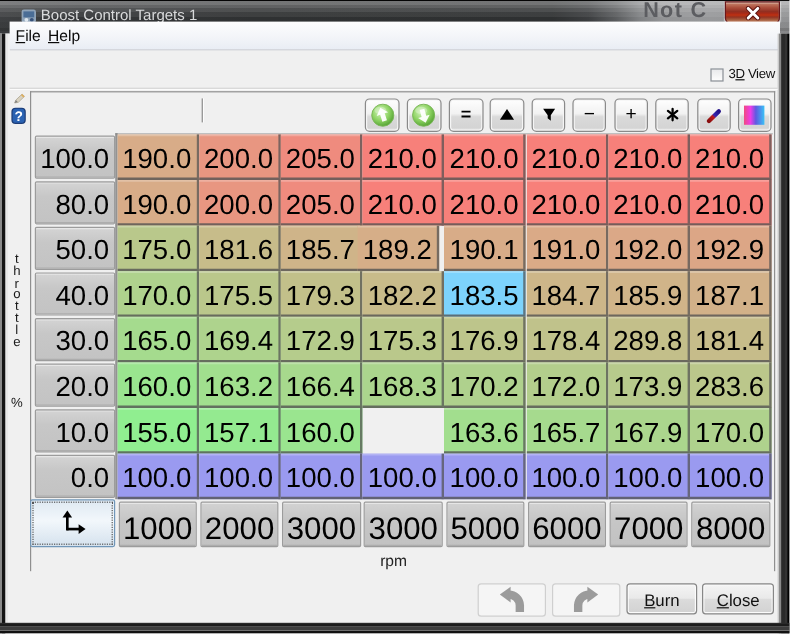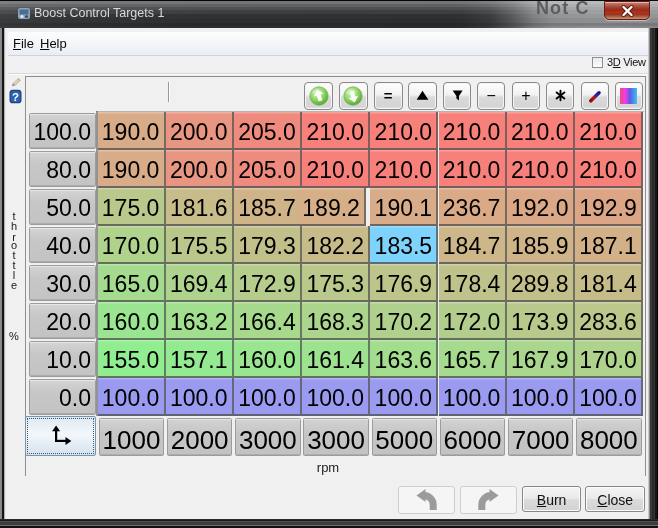--- a/index.html
+++ b/index.html
@@ -13,21 +13,21 @@
 #titlebar .gloss { position:absolute; left:0; top:0; width:100%; height:100%;
   background:linear-gradient(180deg, rgba(0,0,0,0.92) 0 1.2px, rgba(255,255,255,0.33) 1.2px 4px, rgba(255,255,255,0.24) 4px 7px, rgba(255,255,255,0.15) 7px 10px, rgba(255,255,255,0.07) 10px 14px, rgba(255,255,255,0) 14px 18px, rgba(0,0,0,0.06) 18px 23px, rgba(0,0,0,0.18) 23px 26px, rgba(0,0,0,0.08) 26px 28px); }
 #notc { position:absolute; left:536px; top:-2px; font-size:18px; font-weight:bold; color:#5c5d61; letter-spacing:1.1px; filter:blur(0.3px); }
 #appicon { position:absolute; left:17px; top:6px; }
 #title { position:absolute; left:34px; top:0; height:26px; line-height:26px; font-size:12.5px; color:#d9dadb; }
 #closebtn { position:absolute; left:604px; top:1px; width:46px; height:19px;
   border:1px solid #6b1619; border-radius:0 0 5px 5px;
   background:linear-gradient(180deg,#c8886f 0%,#ac503d 25%,#922e20 45%,#a82b18 54%,#bf3012 62%,#933321 72%,#a65f40 85%,#cc9377 100%);
   box-shadow:inset 0 1px 0 rgba(255,255,255,0.45), 0 1px 1px rgba(255,255,255,0.5); }
 #closebtn svg { position:absolute; left:16px; top:3px; }
-#menubar { position:absolute; left:8px; top:32px; width:642px; height:24px;
+#menubar { position:absolute; left:8px; top:18px; width:642px; height:24px;
   background:linear-gradient(180deg,#fdfdfe 0%,#f2f4f8 60%,#e9edf4 100%);
   border-bottom:1px solid #cfd2d8;text-decoration:underline; }
 .mi { position:absolute; top:0; height:23px; line-height:23px; font-size:13px; color:#090909; }
 .mi u { text-decoration:underline; }
 #brd-l { position:absolute; left:0; top:28px; width:8px; height:500px;
   background:linear-gradient(90deg,#8a8a8a 0 1.8px,#141414 1.8px 4px,#b2b2b2 4px 5px,#e8e8e8 5px 6.5px,#f0f0f0 6.5px 8px); }
 #brd-r { position:absolute; left:648px; top:28px; width:10px; height:500px;
   background:linear-gradient(90deg,#c9c9c9 0 1.5px,#8a8a8a 1.5px 2.5px,#3a3a3a 2.5px 4px,#2a2a2a 4px 6px,#333333 6px 7.5px,#161616 7.5px 9px,#000 9px 10px); }
 #brd-b { position:absolute; left:0; top:519px; width:658px; height:9px;
   background:linear-gradient(180deg,#2a2a2a 0 1px,#1c1c1c 1px 2.5px,#4f4f4f 2.5px 3.5px,#3d3d3d 3.5px 6px,#6e6e6e 6px 7px,#111 7px 9px); }
@@ -234,21 +234,21 @@
 <div class="dc" style="left:302.1px;top:150.0px;background:rgb(247,128,122)">210.0</div>
 <div class="dc" style="left:370.3px;top:150.0px;background:rgb(247,128,122)">210.0</div>
 <div class="dc" style="left:438.5px;top:150.0px;background:rgb(247,128,122)">210.0</div>
 <div class="dc" style="left:506.7px;top:150.0px;background:rgb(247,128,122)">210.0</div>
 <div class="dc" style="left:574.9px;top:150.0px;background:rgb(247,128,122)">210.0</div>
 <div class="dc" style="left:97.5px;top:188.0px;background:rgb(185,200,139)">175.0</div>
 <div class="dc" style="left:165.7px;top:188.0px;background:rgb(199,188,138)">181.6</div>
 <div class="dc" style="left:233.9px;top:188.0px;background:rgb(207,180,137)">185.7</div>
 <div class="dc" style="left:298px;top:188.0px;background:rgb(214,174,136)">189.2</div>
 <div class="dc" style="left:370.3px;top:188.0px;background:rgb(216,172,136)">190.1</div>
-<div class="dc" style="left:438.5px;top:188.0px;background:rgb(218,170,135)">236.7</div>
+<div class="dc" style="left:438.5px;top:188.0px;background:rgb(218,170,135)">191.0</div>
 <div class="dc" style="left:506.7px;top:188.0px;background:rgb(219,168,135)">192.0</div>
 <div class="dc" style="left:574.9px;top:188.0px;background:rgb(220,166,134)">192.9</div>
 <div class="dc" style="left:97.5px;top:226.0px;background:rgb(175,210,141)">170.0</div>
 <div class="dc" style="left:165.7px;top:226.0px;background:rgb(186,199,139)">175.5</div>
 <div class="dc" style="left:233.9px;top:226.0px;background:rgb(194,192,138)">179.3</div>
 <div class="dc" style="left:302.1px;top:226.0px;background:rgb(200,187,138)">182.2</div>
 <div class="dc" style="left:370.3px;top:226.0px;background:#7dd3fc">183.5</div>
 <div class="dc" style="left:438.5px;top:226.0px;background:rgb(205,182,137)">184.7</div>
 <div class="dc" style="left:506.7px;top:226.0px;background:rgb(208,180,137)">185.9</div>
 <div class="dc" style="left:574.9px;top:226.0px;background:rgb(210,177,137)">187.1</div>
@@ -264,21 +264,20 @@
 <div class="dc" style="left:165.7px;top:302.0px;background:rgb(161,223,142)">163.2</div>
 <div class="dc" style="left:233.9px;top:302.0px;background:rgb(167,217,141)">166.4</div>
 <div class="dc" style="left:302.1px;top:302.0px;background:rgb(171,213,141)">168.3</div>
 <div class="dc" style="left:370.3px;top:302.0px;background:rgb(175,209,141)">170.2</div>
 <div class="dc" style="left:438.5px;top:302.0px;background:rgb(179,206,140)">172.0</div>
 <div class="dc" style="left:506.7px;top:302.0px;background:rgb(183,202,140)">173.9</div>
 <div class="dc" style="left:574.9px;top:302.0px;background:rgb(187,199,139)">283.6</div>
 <div class="dc" style="left:97.5px;top:340.0px;background:rgb(144,238,144)">155.0</div>
 <div class="dc" style="left:165.7px;top:340.0px;background:rgb(148,234,144)">157.1</div>
 <div class="dc" style="left:233.9px;top:340.0px;background:rgb(154,229,143)">160.0</div>
-<div class="dc" style="left:302.1px;top:340.0px;background:rgb(157,226,143)">161.4</div>
 <div class="dc" style="left:370.3px;top:340.0px;background:rgb(162,222,142)">163.6</div>
 <div class="dc" style="left:438.5px;top:340.0px;background:rgb(166,218,142)">165.7</div>
 <div class="dc" style="left:506.7px;top:340.0px;background:rgb(171,214,141)">167.9</div>
 <div class="dc" style="left:574.9px;top:340.0px;background:rgb(175,210,141)">170.0</div>
 <div class="dc" style="left:97.5px;top:378.0px;background:rgb(154,154,240)">100.0</div>
 <div class="dc" style="left:165.7px;top:378.0px;background:rgb(154,154,240)">100.0</div>
 <div class="dc" style="left:233.9px;top:378.0px;background:rgb(154,154,240)">100.0</div>
 <div class="dc" style="left:302.1px;top:378.0px;background:rgb(154,154,240)">100.0</div>
 <div class="dc" style="left:370.3px;top:378.0px;background:rgb(154,154,240)">100.0</div>
 <div class="dc" style="left:438.5px;top:378.0px;background:rgb(154,154,240)">100.0</div>

